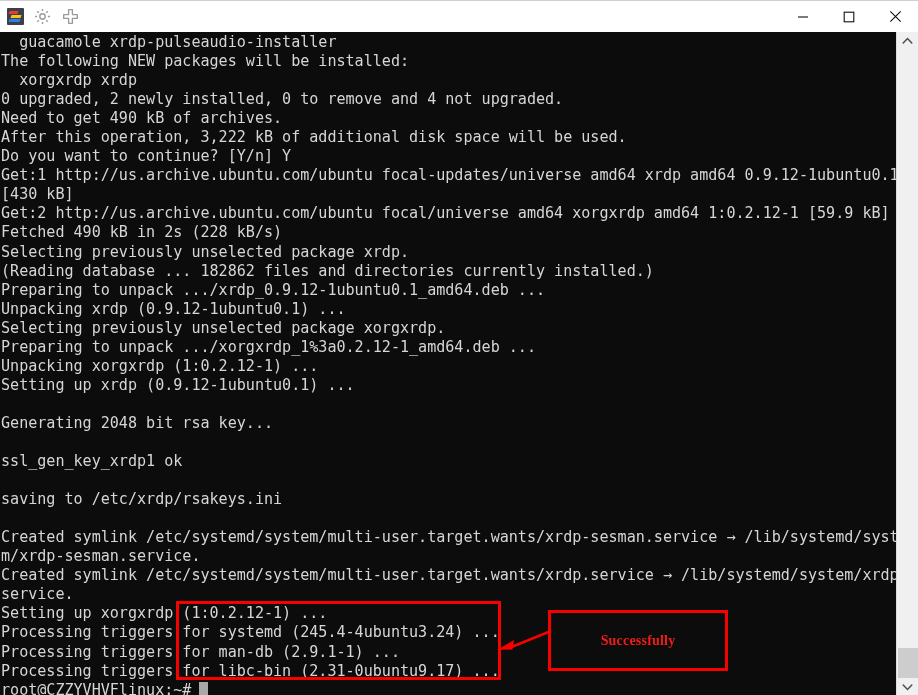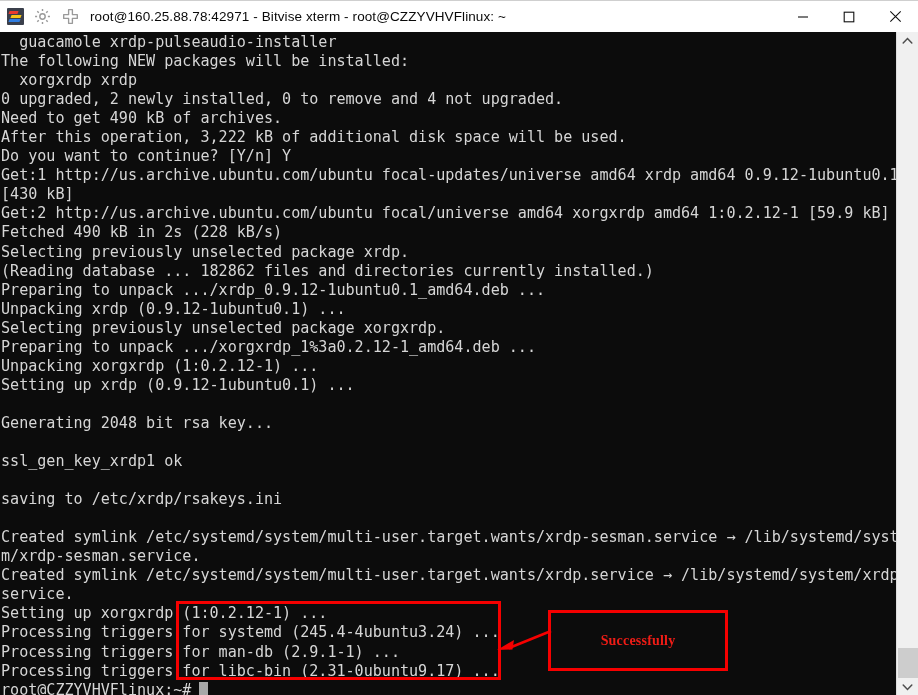--- a/index.html
+++ b/index.html
@@ -244,21 +244,20 @@
         </svg>
       </span>
 
       <span class="plus-ico">
         <svg viewBox="0 0 24 24" width="19" height="19">
           <path d="M9.6 3.4h4.8v6.2h6.2v4.8h-6.2v6.2H9.6v-6.2H3.4V9.6h6.2z" fill="none" stroke="#9a9a9a" stroke-width="1.7" stroke-linejoin="round"></path>
         </svg>
       </span>
     </div>
 
-    <div id="title-text">root@160.25.88.78:42971 - Bitvise xterm - root@CZZYVHVFlinux: ~</div>
 
     <div class="win-controls">
       <div class="win-btn">
         <svg width="12" height="12" viewBox="0 0 12 12">
           <path d="M1 6h10" stroke="#111" stroke-width="1.1" fill="none"></path>
         </svg>
       </div>
       <div class="win-btn">
         <svg width="12" height="12" viewBox="0 0 12 12">
           <rect x="1.2" y="1.2" width="9.6" height="9.6" stroke="#111" stroke-width="1.1" fill="none"></rect>

